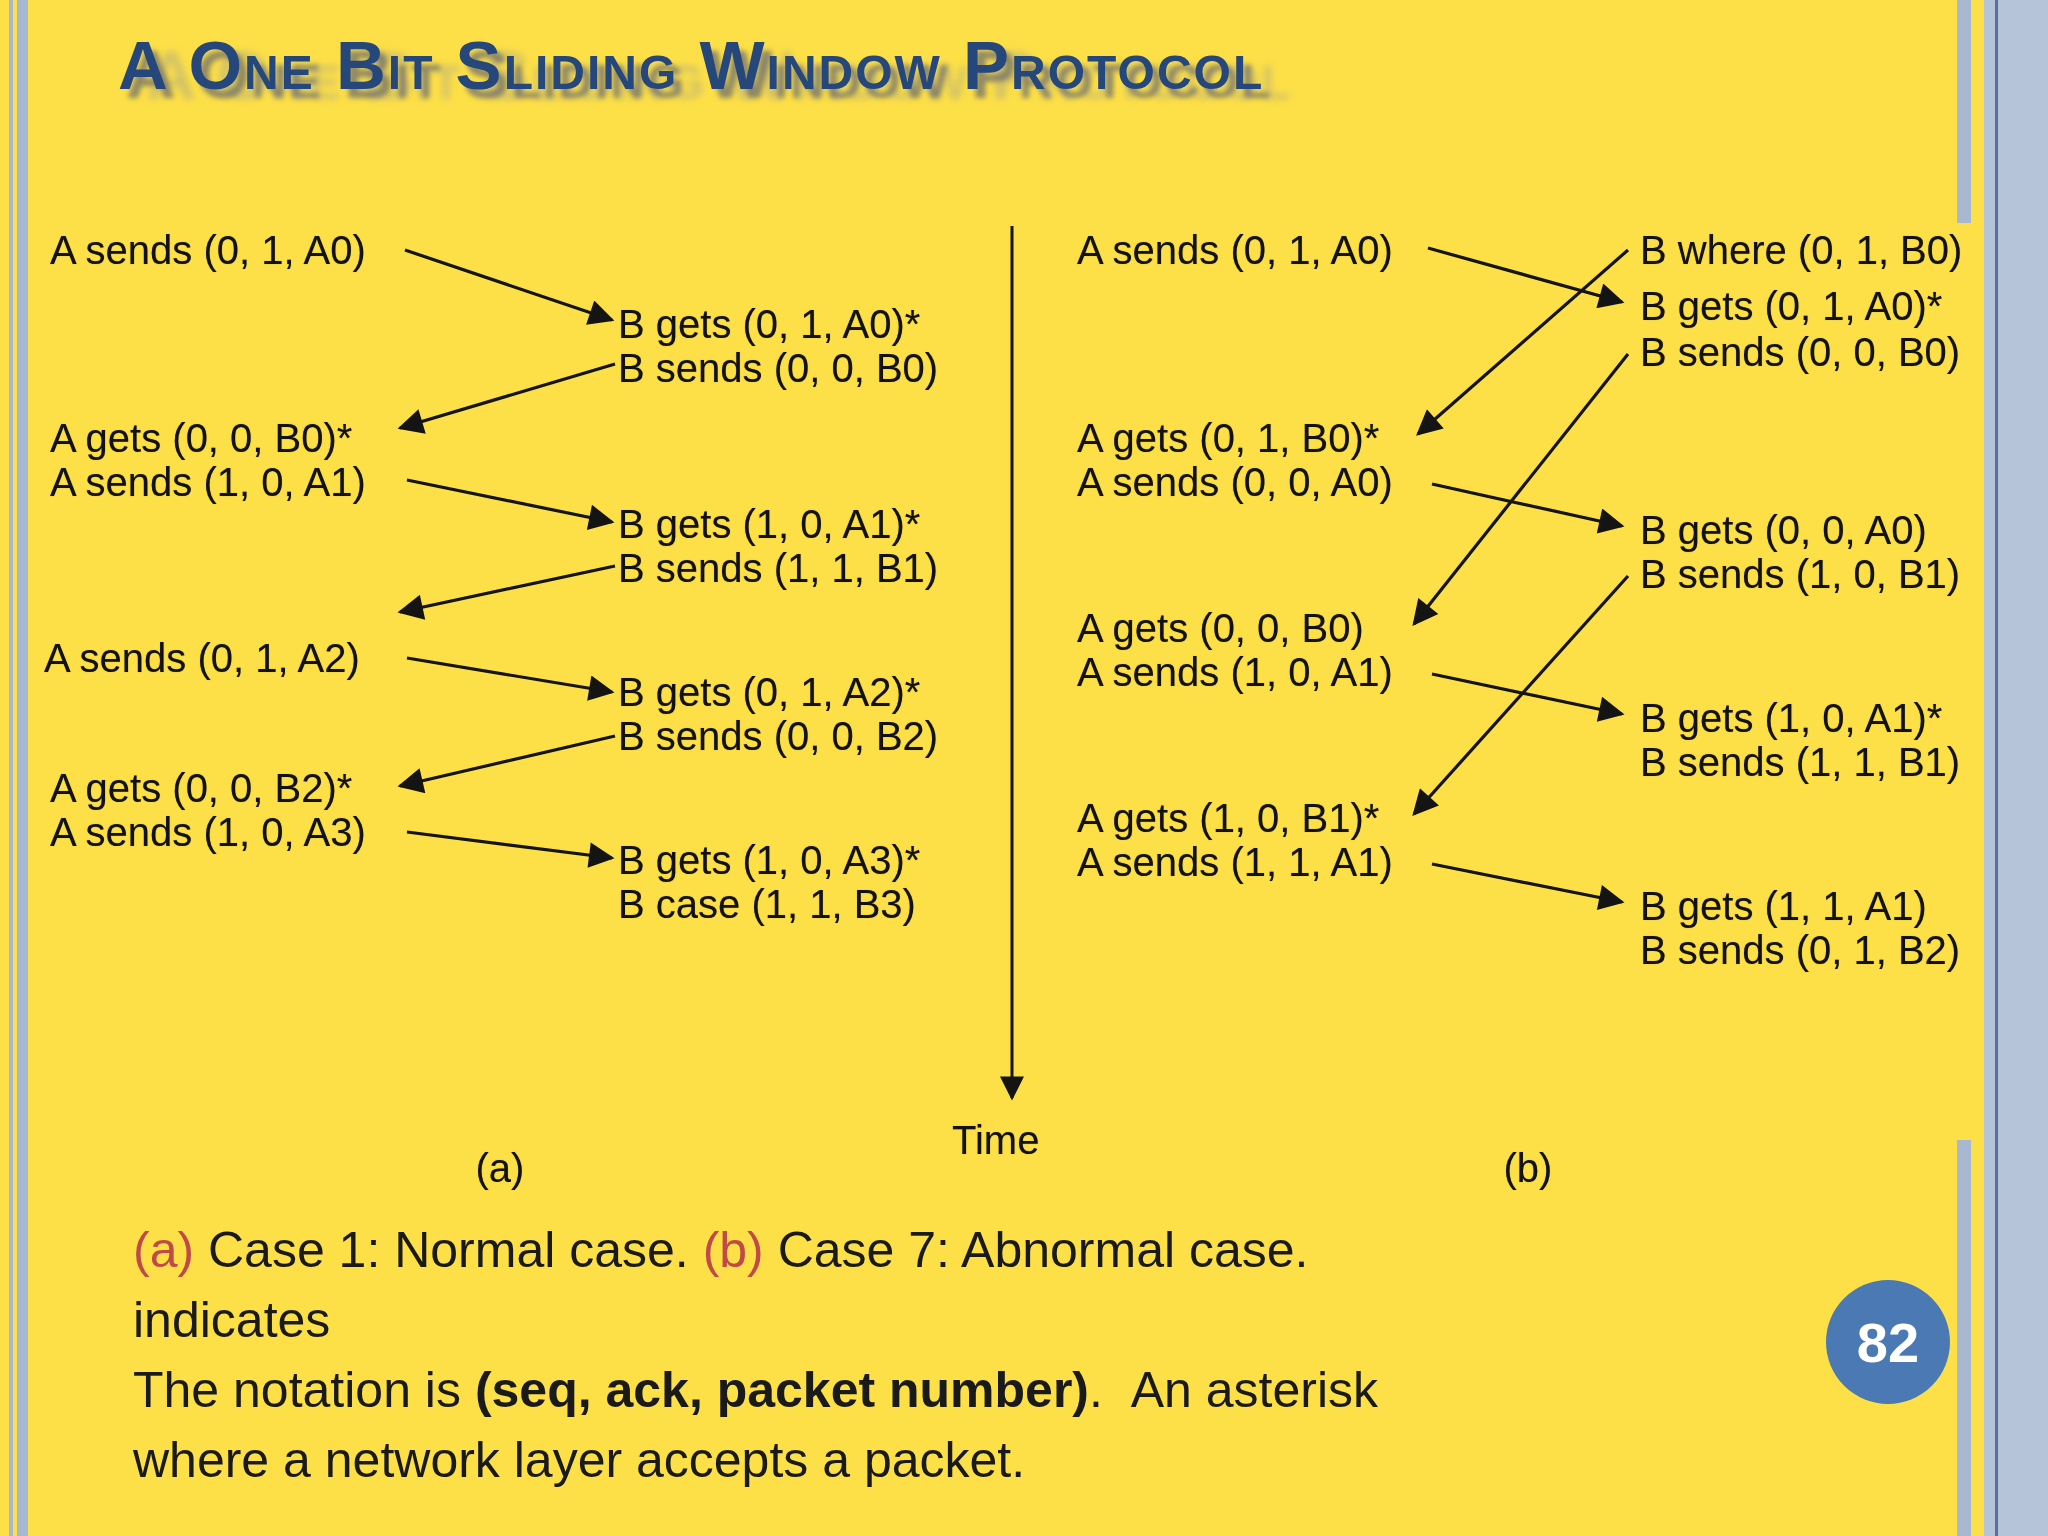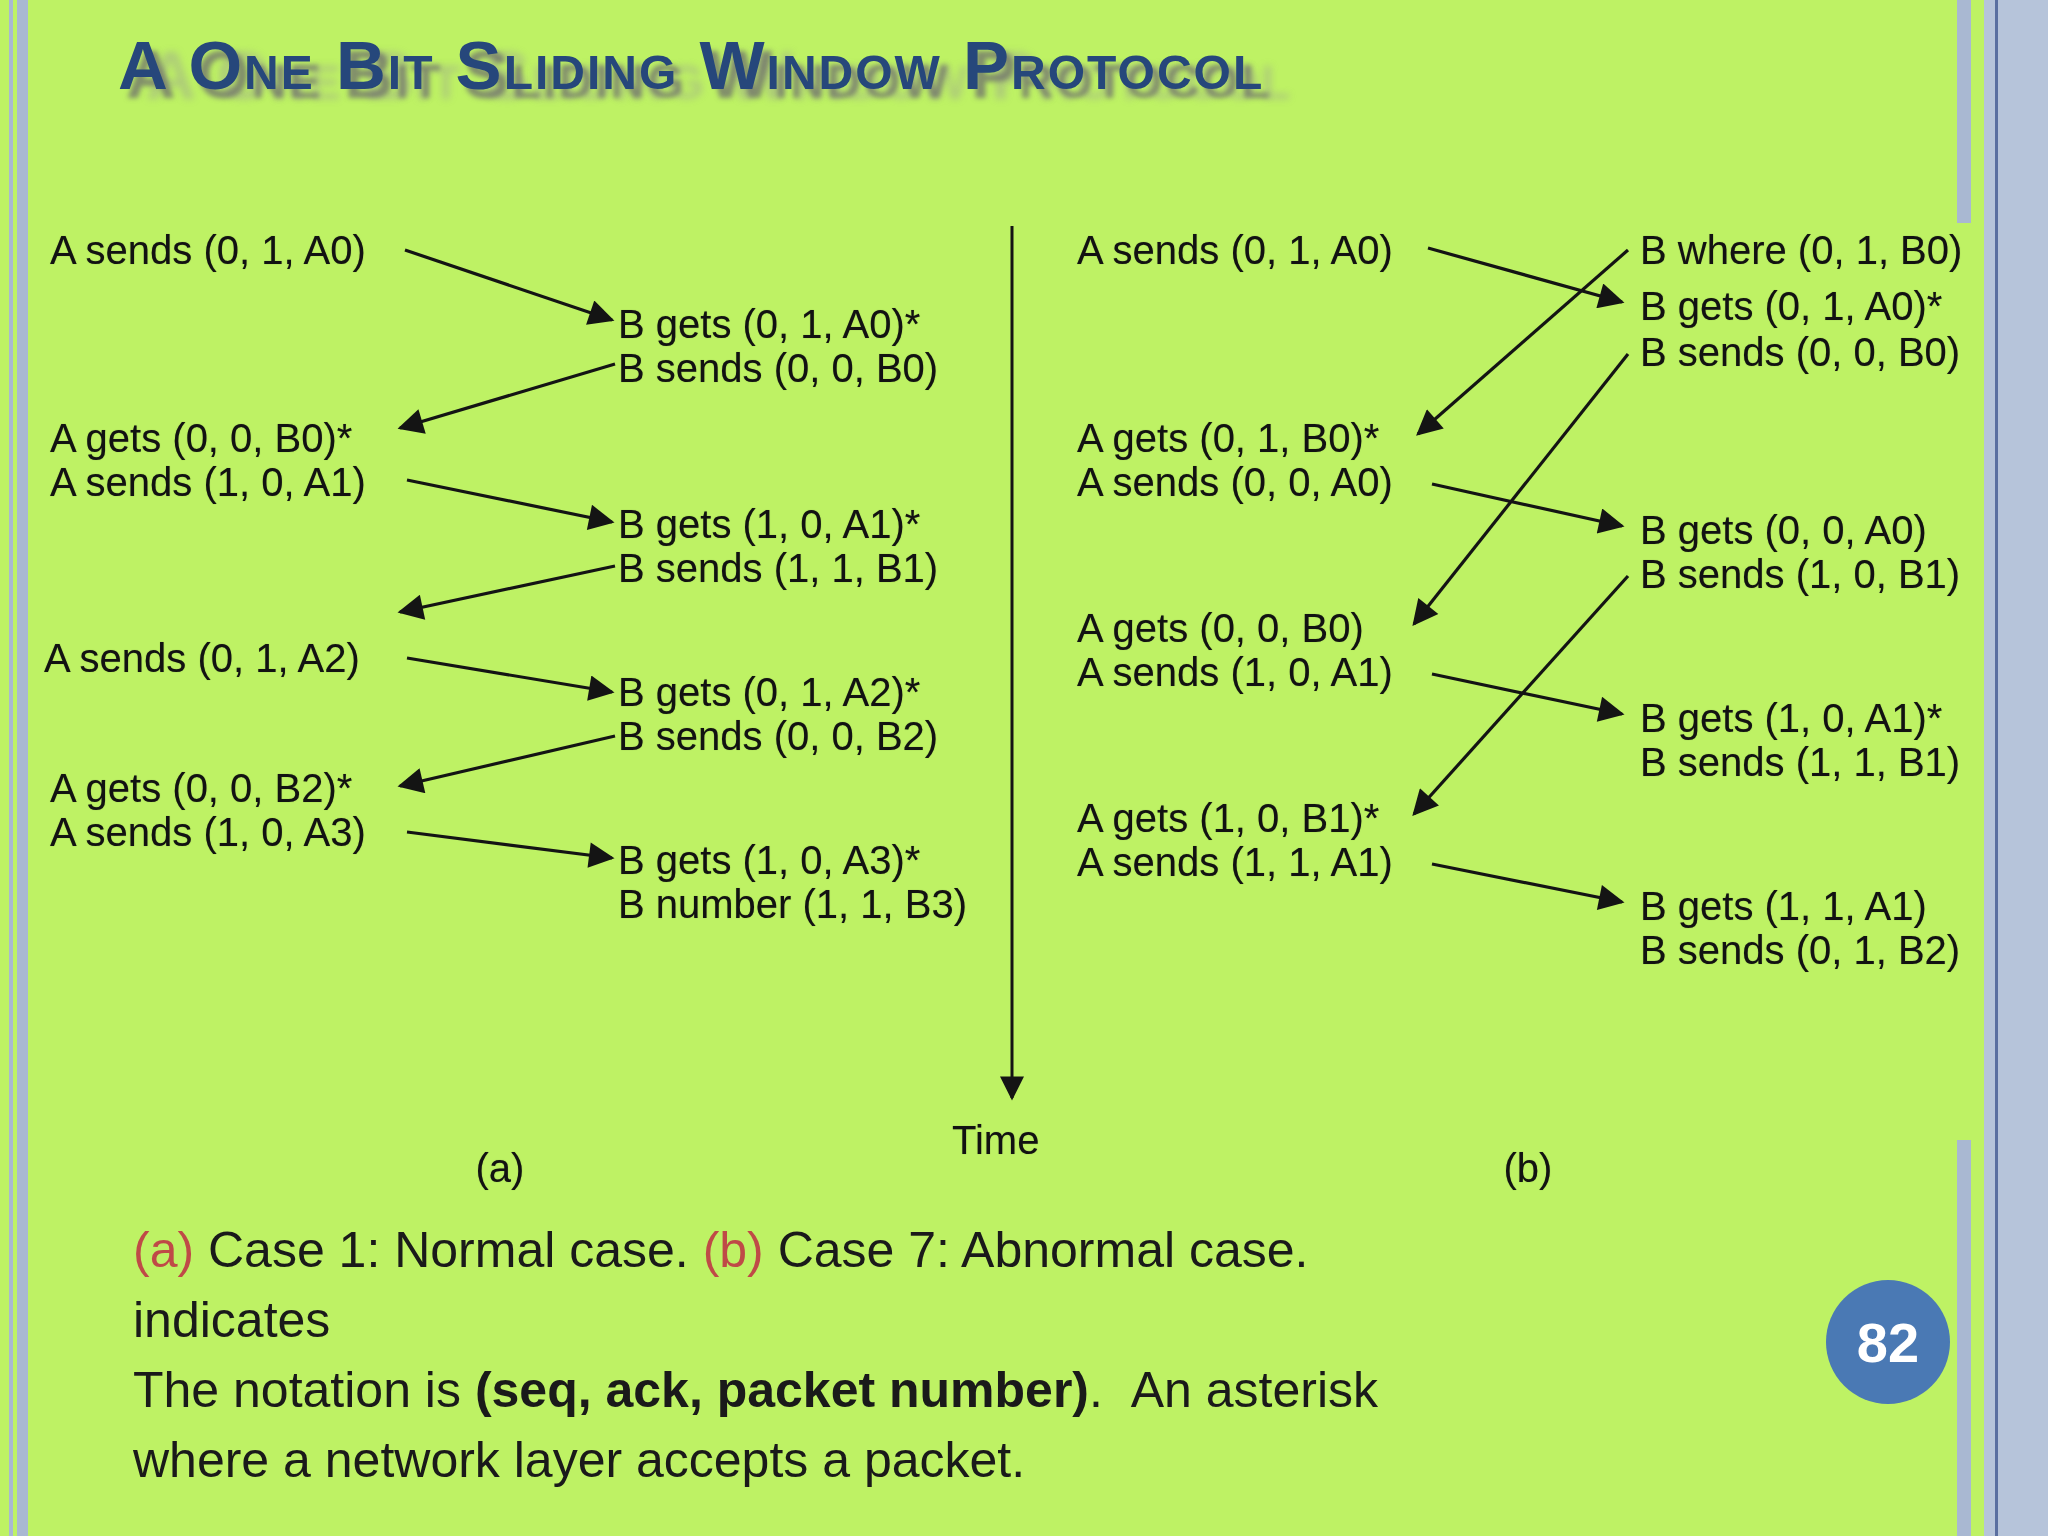--- a/index.html
+++ b/index.html
@@ -1,19 +1,19 @@
 <!DOCTYPE html>
 <html><head>
 <meta charset="utf-8">
 <style>
   html,body{margin:0;padding:0;background:#ffffff;}
   #slide{
     position:relative;
     width:2048px;height:1536px;
-    background:#bef264;
+    background:#fde047;
     overflow:hidden;
     font-family:"Liberation Sans","DejaVu Sans",sans-serif;
   }
   
   .vstripe{position:absolute;top:0;height:1536px;background:#a9b8d2;}
   .stripe-thin-left{left:9px;width:4px;}
   .stripe-wide-left{left:17px;width:11px;}
   .stripe-right-top{position:absolute;left:1957px;top:0;width:14px;height:223px;background:#a9b8d2;}
   .stripe-right-bottom{position:absolute;left:1957px;top:1140px;width:14px;height:396px;background:#a9b8d2;}
   .right-panel{position:absolute;left:1984px;top:0;width:64px;height:1536px;background:#b6c4da;}
@@ -110,21 +110,21 @@
   <div class="ev" style="left:50px;top:766px">A gets (0, 0, B2)*</div>
   <div class="ev" style="left:50px;top:810px">A sends (1, 0, A3)</div>
 
   <div class="ev" style="left:618px;top:302px">B gets (0, 1, A0)*</div>
   <div class="ev" style="left:618px;top:346px">B sends (0, 0, B0)</div>
   <div class="ev" style="left:618px;top:502px">B gets (1, 0, A1)*</div>
   <div class="ev" style="left:618px;top:546px">B sends (1, 1, B1)</div>
   <div class="ev" style="left:618px;top:670px">B gets (0, 1, A2)*</div>
   <div class="ev" style="left:618px;top:714px">B sends (0, 0, B2)</div>
   <div class="ev" style="left:618px;top:838px">B gets (1, 0, A3)*</div>
-  <div class="ev" style="left:618px;top:882px">B number (1, 1, B3)</div>
+  <div class="ev" style="left:618px;top:882px">B case (1, 1, B3)</div>
 
   <div class="ev" style="left:1077px;top:228px">A sends (0, 1, A0)</div>
   <div class="ev" style="left:1077px;top:416px">A gets (0, 1, B0)*</div>
   <div class="ev" style="left:1077px;top:460px">A sends (0, 0, A0)</div>
   <div class="ev" style="left:1077px;top:606px">A gets (0, 0, B0)</div>
   <div class="ev" style="left:1077px;top:650px">A sends (1, 0, A1)</div>
   <div class="ev" style="left:1077px;top:796px">A gets (1, 0, B1)*</div>
   <div class="ev" style="left:1077px;top:840px">A sends (1, 1, A1)</div>
 
   <div class="ev" style="left:1640px;top:228px">B where (0, 1, B0)</div>

